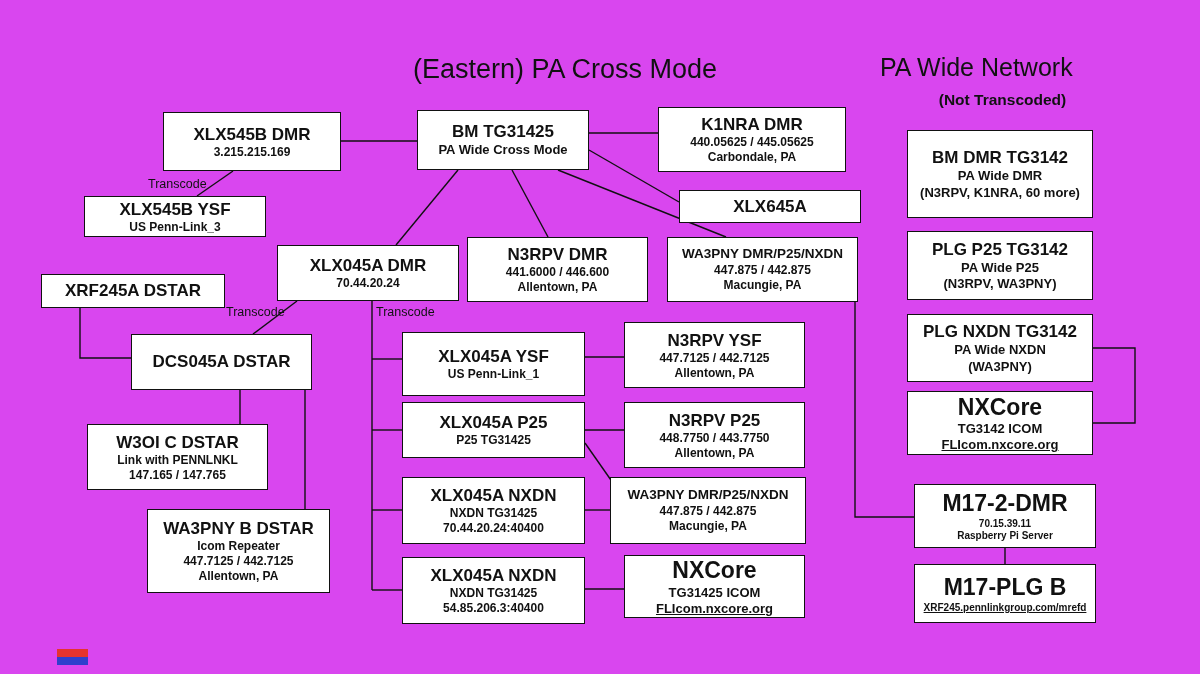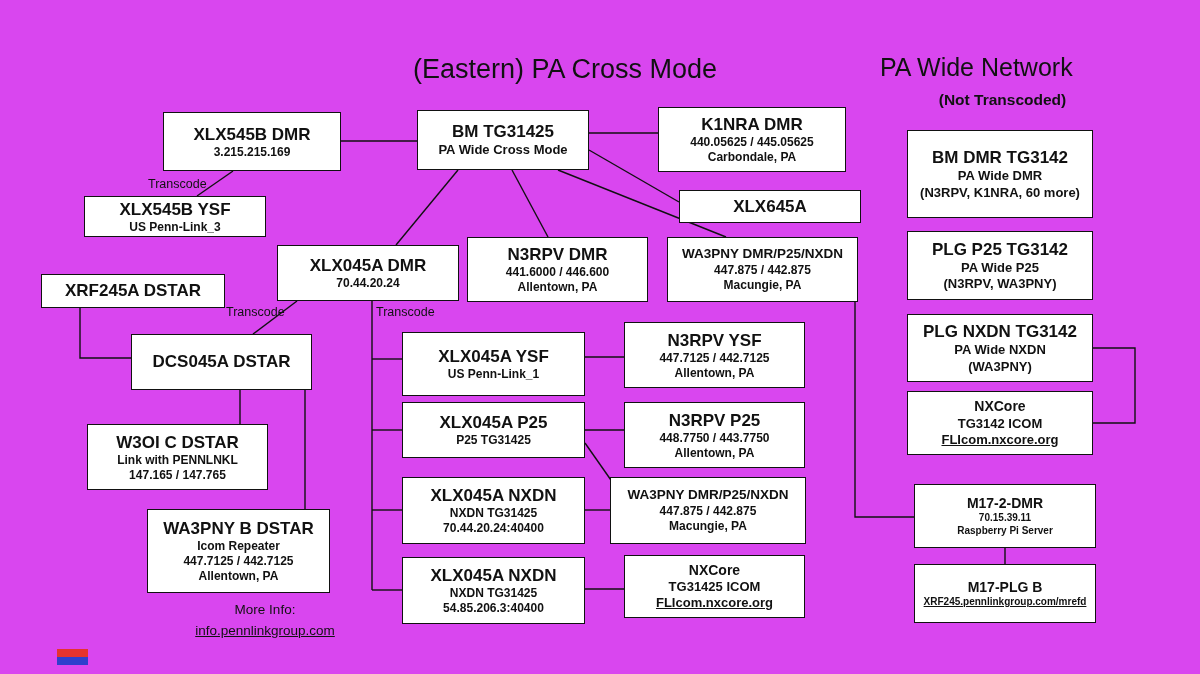--- a/index.html
+++ b/index.html
@@ -7,21 +7,21 @@
   body { font-family:"Liberation Sans", sans-serif; color:#111; }
   #canvas { position:relative; width:1200px; height:674px; background:#d946ef; overflow:hidden; }
   svg.wires { position:absolute; left:0; top:0; width:1200px; height:674px; pointer-events:none; }
   svg.wires line, svg.wires polyline { stroke:#111; stroke-width:1.4; fill:none; }
 
   .node { position:absolute; background:#fff; border:1.6px solid #111;
           display:flex; flex-direction:column; justify-content:center; align-items:center;
           text-align:center; padding:4px 5px; line-height:1.24; }
   .nt    { font-weight:700; font-size:17px; }
   .nt-sm { font-weight:700; font-size:13.5px; }
-  .nt-lg { font-weight:700; font-size:14px;text-align:center; }
+  .nt-lg { font-weight:700; font-size:23px;text-align:center; }
   .ns    { font-weight:700; font-size:12px; }
   .ns-md { font-weight:700; font-size:13px; }
   .ns-xs { font-weight:700; font-size:10px; }
   .u { text-decoration:underline; }
 
   .title-main  { position:absolute; left:380px; top:54px; width:370px; text-align:center; font-size:27px; }
   .title-net   { position:absolute; left:880px; top:53px; width:245px; text-align:left; font-size:25px; }
   .title-netsub{ position:absolute; left:880px; top:91px; width:245px; text-align:center; font-size:15.5px; font-weight:700; }
 
   .float-label { position:absolute; font-size:12.5px; }
@@ -209,23 +209,19 @@
 
   <div class="node" style="left:914px;top:564px;width:182px;height:59px">
     <div class="nt-lg">M17-PLG B</div>
     <div class="ns-xs u">XRF245.pennlinkgroup.com/mrefd</div>
   </div>
 
   <div class="float-label" style="left:148px;top:177px">Transcode</div>
   <div class="float-label" style="left:226px;top:305px">Transcode</div>
   <div class="float-label" style="left:376px;top:305px">Transcode</div>
 
-  <div class="moreinfo">
-    <div>More Info:</div>
-    <div class="mi-link">info.pennlinkgroup.com</div>
-  </div>
 
   <div class="logo-frag">
     <div class="r"></div>
     <div class="b"></div>
   </div>
 
 </div>
 
 </body></html>

